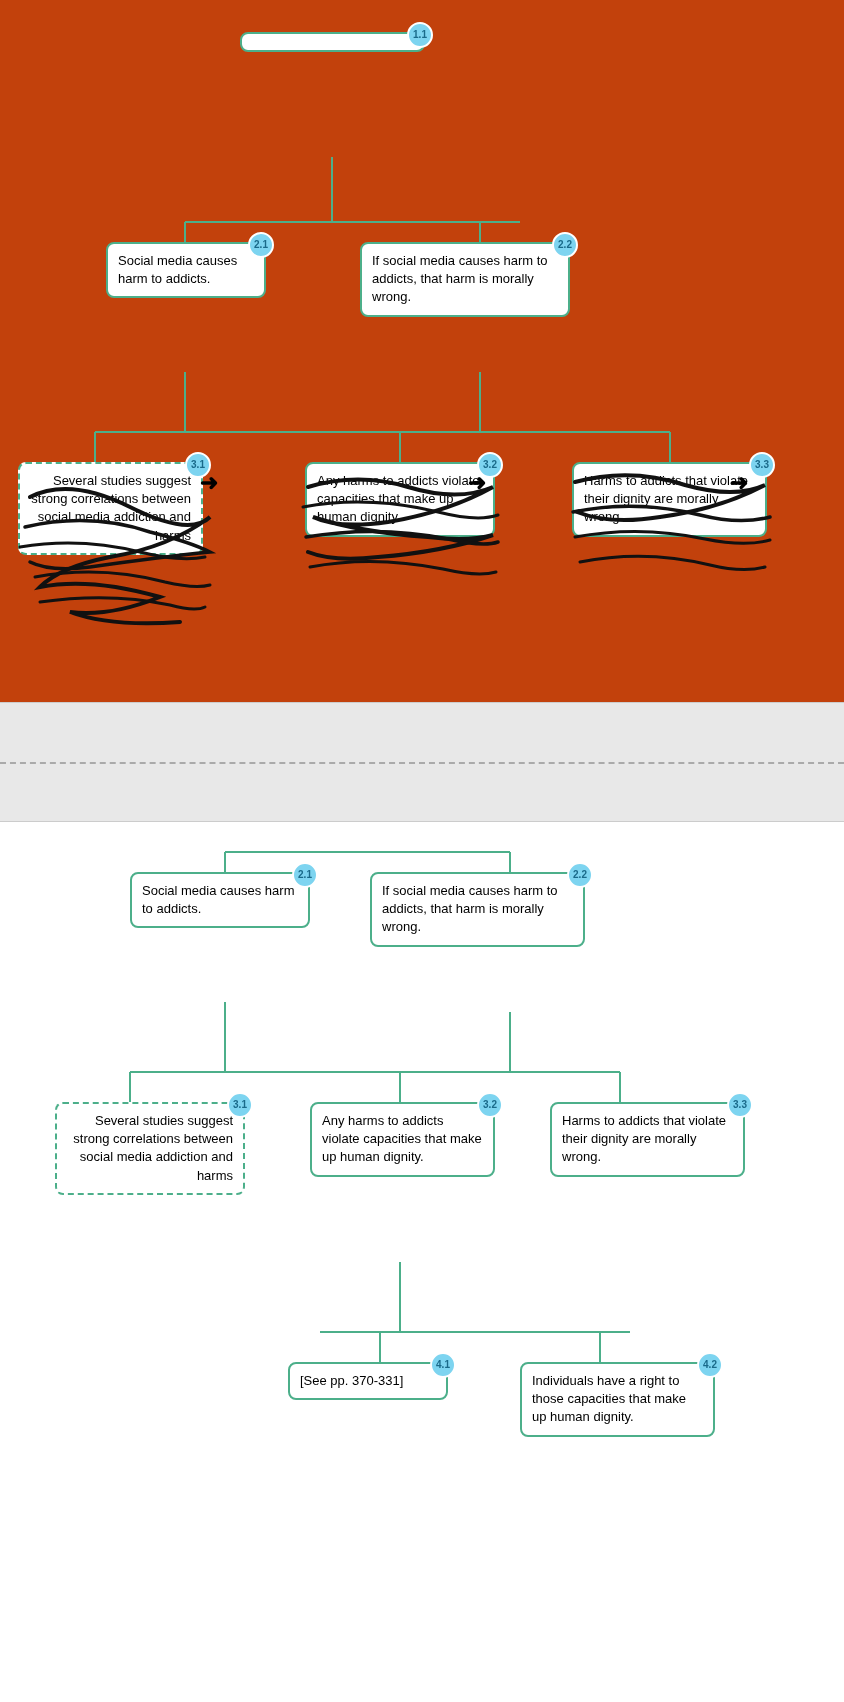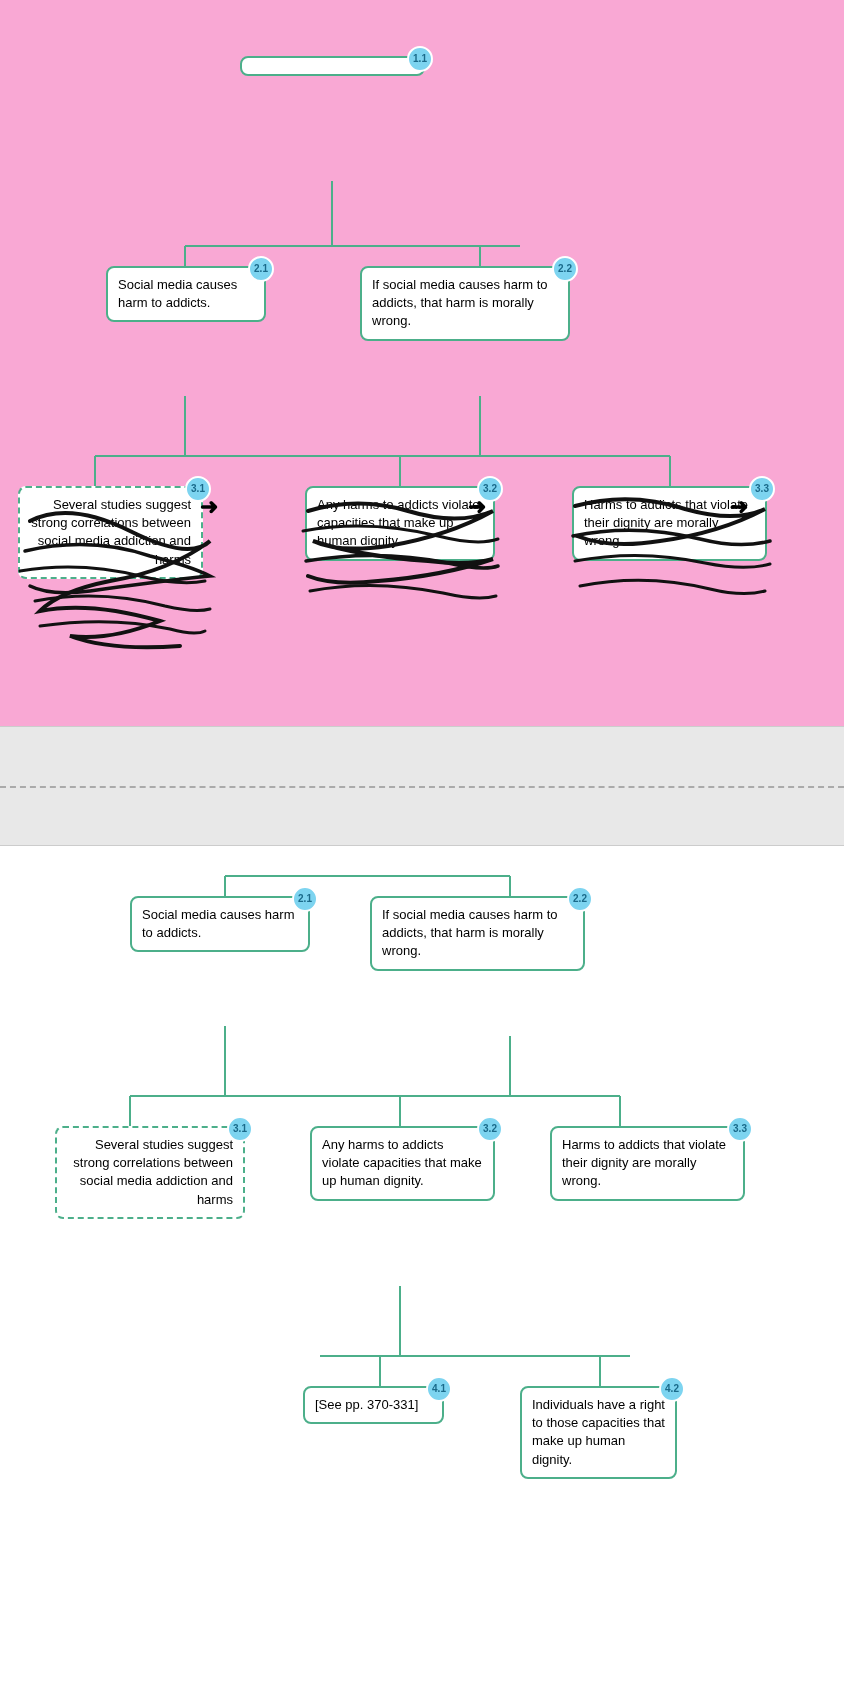--- a/index.html
+++ b/index.html
@@ -5,22 +5,22 @@
     * { box-sizing: border-box; margin: 0; padding: 0; }
     body {
       font-family: Arial, sans-serif;
       font-size: 13px;
       background: #fff;
       width: 844px;
     }
 
     
     .section-top {
-      background: #f9a8d4;
-      padding: 36px 10px 30px;
+      background: #c2410c;
+      padding: 12px 10px 30px;
       position: relative;
     }
 
     
     .divider-area {
       background: #e8e8e8;
       height: 120px;
       position: relative;
       border-top: 1px solid #ccc;
       border-bottom: 1px solid #ccc;
@@ -237,24 +237,24 @@
     <div class="abs-node node" style="left:300px; top:260px; width:185px;">
       <div class="badge">3.2</div>
       <span>Any harms to addicts violate capacities that make up human dignity.</span>
     </div>
 
     <div class="abs-node node" style="left:540px; top:260px; width:195px;">
       <div class="badge">3.3</div>
       <span>Harms to addicts that violate their dignity are morally wrong.</span>
     </div>
 
-    <div class="abs-node node" style="left:293px; top:520px; width:141px;">
+    <div class="abs-node node" style="left:278px; top:520px; width:160px;">
       <div class="badge">4.1</div>
       <span>[See pp. 370-331]</span>
     </div>
 
-    <div class="abs-node node" style="left:510px; top:520px; width:157px;">
+    <div class="abs-node node" style="left:510px; top:520px; width:195px;">
       <div class="badge">4.2</div>
       <span>Individuals have a right to those capacities that make up human dignity.</span>
     </div>
 
   </div>
 </div>
 
 </body></html>

